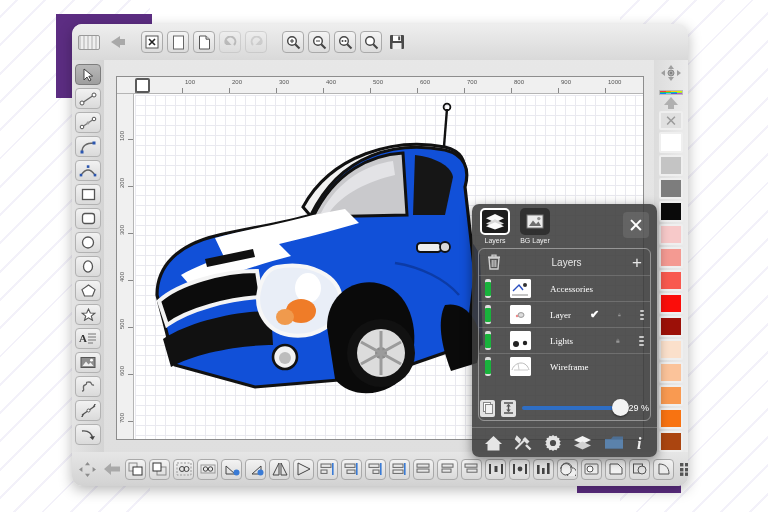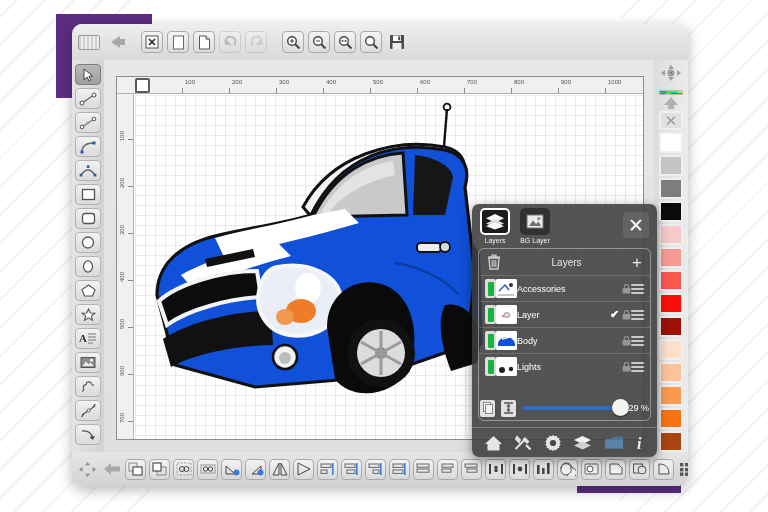--- a/index.html
+++ b/index.html
@@ -184,22 +184,23 @@
     border:1px solid rgba(255,255,255,.38); border-radius:6px;
     overflow:hidden;
   }
   .lp-head{
     height:26px;display:flex;align-items:center;padding:0 8px;
     font-size:10px;color:#e8e8e8;
   }
   .lp-head .ttl{ flex:1; text-align:center; }
   .lp-head .plus{ font-size:17px; line-height:1; }
   .layer-row{
-    height:26px;display:flex;align-items:center;gap:0;padding:0 6px;
+    height:26px;display:flex;align-items:center;gap:19px;padding:0 6px;
     border-top:1px solid rgba(255,255,255,.16);
+    font-family:Liberation Serif, serif;
   }
   .vis-toggle{
     width:11px;height:19px;border-radius:2px;background:#dcdcdc;
     display:flex;align-items:center;justify-content:center;
   }
   .vis-toggle i{ width:6px;height:14px;background:#19b23c;border-radius:1px;display:block;}
   .thumb{
     width:21px;height:19px;background:#fff;border-radius:2px;overflow:hidden;flex:none;
   }
   .lname{ flex:1;font-size:9px;color:#fff; }
@@ -843,56 +844,56 @@
             <i></i>
             <i></i>
           </div>
         </div>
         <div class="layer-row">
           <div class="vis-toggle">
             <i></i>
           </div>
           <div class="thumb"><svg width="21" height="19" viewBox="0 0 21 19">
               <rect width="21" height="19" fill="#fff"></rect>
-              <path d="M2 13 C2 9 6 6 11 6 C15 6 18 9 19 13 L19 15 H2 Z" fill="#1150d8"></path>
-              <path d="M6 8 L14 6" stroke="#fff" stroke-width="1.5"></path>
-            </svg></div>
-          <div class="lname">Body</div>
-          <div class="lcheck"></div>
-          <svg class="lock" viewBox="0 0 9 10">
-            <rect x="0.6" y="4" width="7.8" height="5.4" rx="1" fill="#cfcfcf"></rect>
-            <path d="M2.3 4 V2.6 A2.2 2.2 0 0 1 6.7 2.6 V4" fill="none" stroke="#cfcfcf" stroke-width="1.1"></path>
-          </svg>
-          <div class="grip">
-            <i></i>
-            <i></i>
-            <i></i>
-          </div>
-        </div>
-        <div class="layer-row">
-          <div class="vis-toggle">
-            <i></i>
-          </div>
-          <div class="thumb"><svg width="21" height="19" viewBox="0 0 21 19">
-              <rect width="21" height="19" fill="#fff"></rect>
               <circle cx="6" cy="13" r="3" fill="#222"></circle>
               <circle cx="15" cy="12" r="2.2" fill="#222"></circle>
             </svg></div>
           <div class="lname">Lights</div>
           <div class="lcheck"></div>
           <svg class="lock" viewBox="0 0 9 10">
             <rect x="0.6" y="4" width="7.8" height="5.4" rx="1" fill="#cfcfcf"></rect>
             <path d="M2.3 4 V2.6 A2.2 2.2 0 0 1 6.7 2.6 V4" fill="none" stroke="#cfcfcf" stroke-width="1.1"></path>
           </svg>
           <div class="grip">
             <i></i>
             <i></i>
             <i></i>
           </div>
         </div>
+        <div class="layer-row">
+          <div class="vis-toggle">
+            <i></i>
+          </div>
+          <div class="thumb"><svg width="21" height="19" viewBox="0 0 21 19">
+              <rect width="21" height="19" fill="#fff"></rect>
+              <path d="M2 13 C3 9 7 6 11 6 C15 6 18 9 19 13" fill="none" stroke="#bbb"></path>
+              <path d="M4 13 H18 M8 6 L9 13" stroke="#ccc"></path>
+            </svg></div>
+          <div class="lname">Wireframe</div>
+          <div class="lcheck"></div>
+          <svg class="lock" viewBox="0 0 9 10">
+            <rect x="0.6" y="4" width="7.8" height="5.4" rx="1" fill="#cfcfcf"></rect>
+            <path d="M2.3 4 V2.6 A2.2 2.2 0 0 1 6.7 2.6 V4" fill="none" stroke="#cfcfcf" stroke-width="1.1"></path>
+          </svg>
+          <div class="grip">
+            <i></i>
+            <i></i>
+            <i></i>
+          </div>
+        </div>
       </div>
   </div>
 
   <div class="opacity-row">
     <div class="sq-btn">
       <svg width="10" height="12" viewBox="0 0 10 12">
           <rect x="0.5" y="0.5" width="7" height="9" fill="#fff" stroke="#888"></rect>
           <rect x="2.5" y="2.5" width="7" height="9" fill="#f2f2f2" stroke="#888"></rect>
         </svg>
     </div>

